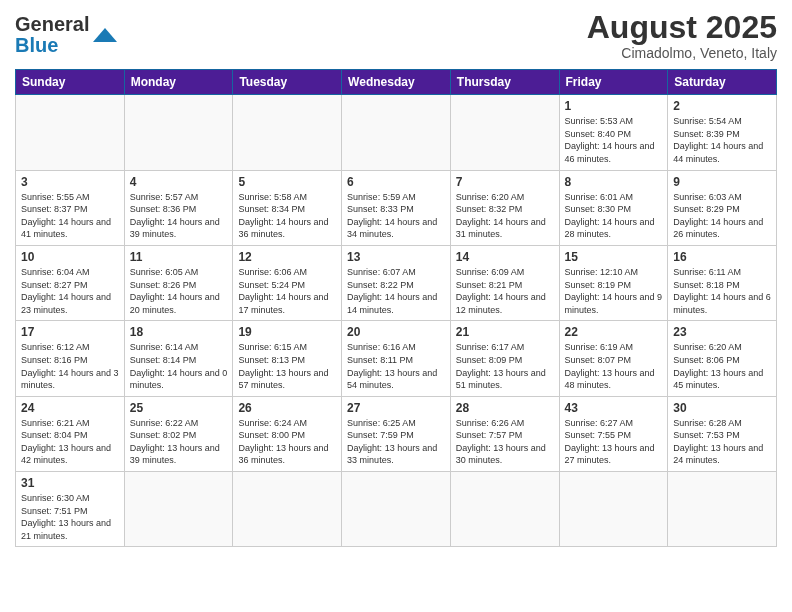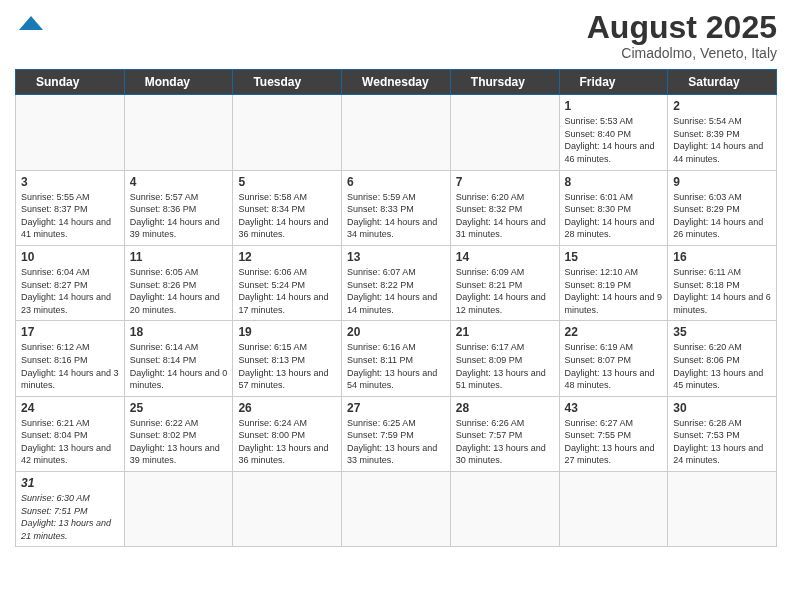--- a/index.html
+++ b/index.html
@@ -61,25 +61,25 @@
     .location {
       font-size: 14px;
       color: #555;
     }
     .calendar {
       width: 100%;
       border-collapse: collapse;
       border: 1px solid #ccc;
     }
     .calendar th {
-      background: #404040;
+      background: #4c1d95;
       color: #fff;
       font-size: 12px;
       font-weight: bold;
-      padding: 5px 20px;
+      padding: 5px 6px;
       text-align: left;
       border: 1px solid #1565a0;
     }
     .calendar td {
       vertical-align: top;
       border: 1px solid #ccc;
       padding: 4px 5px;
       font-size: 9.5px;
       color: #333;
       width: calc(100% / 7);
@@ -99,30 +99,33 @@
       line-height: 1.4;
     }
     .empty-cell {
       background: #f9f9f9;
     }
     .week-row td {
       height: 72px;
     }
     .last-row td {
       height: 65px;
-      font-style: italic;
     }
   </style>
 </head>
 <body>
 
 <div class="page">
   <div class="header-area">
     <div class="logo">
       <div class="logo-top">
+        <div>
+          <span class="logo-general">General</span><br>
+          <span class="logo-blue">Blue</span>
+        </div>
         <svg class="logo-icon" viewBox="0 0 28 18" xmlns="http://www.w3.org/2000/svg">
           <polygon points="14,2 26,16 2,16" fill="#1a7ab5"></polygon>
         </svg>
       </div>
     </div>
     <div class="title-area">
       <div class="month-year">August 2025</div>
       <div class="location">Cimadolmo, Veneto, Italy</div>
     </div>
   </div>
@@ -278,21 +281,21 @@
 Sunset: 8:09 PM
 Daylight: 13 hours and 51 minutes.</div>
           </td>
           <td>
             <span class="day-num">22</span>
             <div class="day-info">Sunrise: 6:19 AM
 Sunset: 8:07 PM
 Daylight: 13 hours and 48 minutes.</div>
           </td>
           <td>
-            <span class="day-num">35</span>
+            <span class="day-num">23</span>
             <div class="day-info">Sunrise: 6:20 AM
 Sunset: 8:06 PM
 Daylight: 13 hours and 45 minutes.</div>
           </td>
         </tr>
         <tr class="week-row">
           <td>
             <span class="day-num">24</span>
             <div class="day-info">Sunrise: 6:21 AM
 Sunset: 8:04 PM

